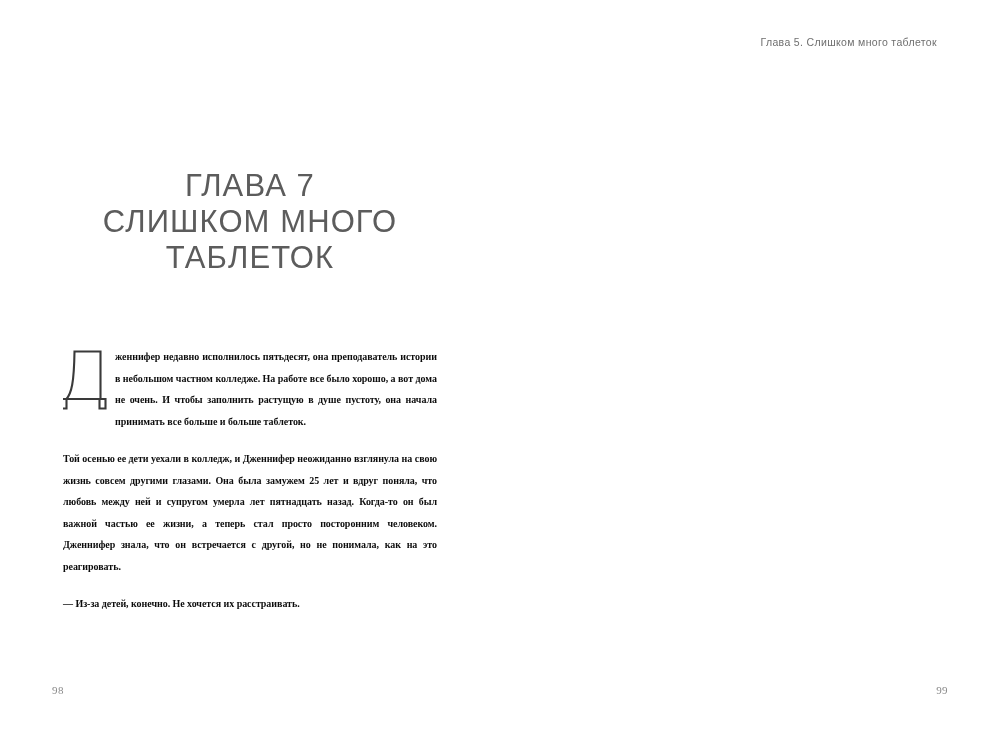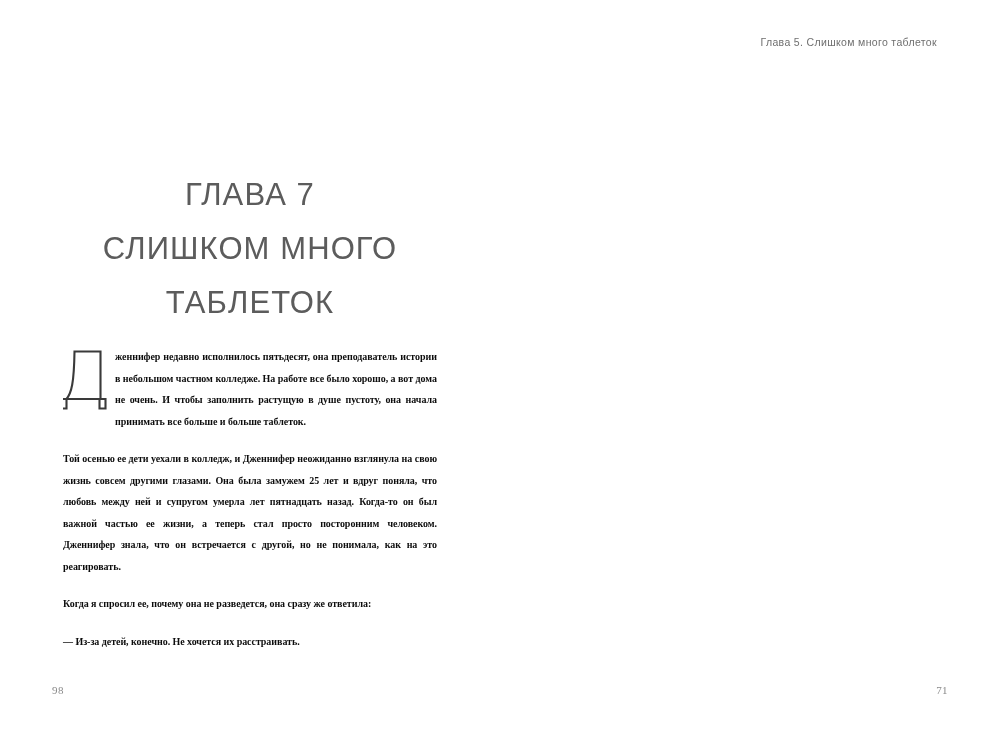--- a/index.html
+++ b/index.html
@@ -49,21 +49,21 @@
   
   .chapter-title {
     position: absolute;
     left: 63px;
     top: 168px;
     width: 374px;
     text-align: center;
     font-family: "Liberation Sans", "DejaVu Sans", sans-serif;
     font-weight: 300;
     font-size: 31px;
-    line-height: 54px;
+    line-height: 36px;
     letter-spacing: 1.1px;
     color: #5c5c5c;
     white-space: pre-line;
     -webkit-text-stroke: 0.01px #5c5c5c;
   }
 
   
   .column {
     position: absolute;
     font-size: 10px;
@@ -131,28 +131,27 @@
       <p class="dropcap-para">
         <span class="dropcap">
           <svg viewBox="0 0 46 62" xmlns="http://www.w3.org/2000/svg">
             <path d="M11.5 2.5 H37.5 V50 H42.5 V59.5 H36.5 V50 H3.5 V59.5 H-2 V50 H3.5 C8.5 44 11 34 11.5 2.5 Z" fill="none" stroke="#3a3a3a" stroke-width="2.1" stroke-linejoin="miter"></path>
           </svg>
         </span>
         <span>женнифер недавно исполнилось пятьдесят, она преподаватель истории в небольшом частном колледже. На работе все было хорошо, а вот дома не очень. И чтобы заполнить растущую в душе пустоту, она начала принимать все больше и больше таблеток.</span>
       </p>
 
       <p>Той осенью ее дети уехали в колледж, и Дженнифер неожиданно взглянула на свою жизнь совсем другими глазами. Она была замужем 25 лет и вдруг поняла, что любовь между ней и супругом умерла лет пятнадцать назад. Когда-то он был важной частью ее жизни, а теперь стал просто посторонним человеком. Дженнифер знала, что он встречается с другой, но не понимала, как на это реагировать.</p>
-      <p>Когда я спросил ее, почему она не разведется, она сразу же ответила:</p>
       <p>— Из-за детей, конечно. Не хочется их расстраивать.</p>
 
     </div>
 
     <div class="folio folio-left">98</div>
   </div>
 
   <div class="page page-right">
 
     <div class="running-head">Глава 5. Слишком много таблеток</div>
 
-    <div class="folio folio-right">71</div>
+    <div class="folio folio-right">99</div>
   </div>
 
 </div>
 
 </body></html>

